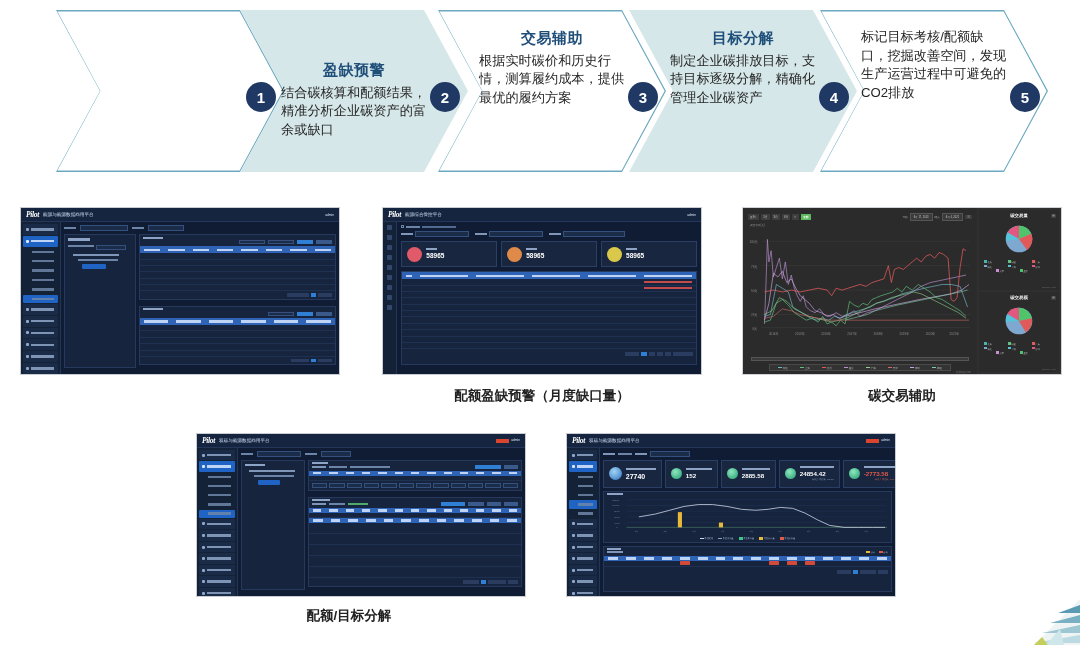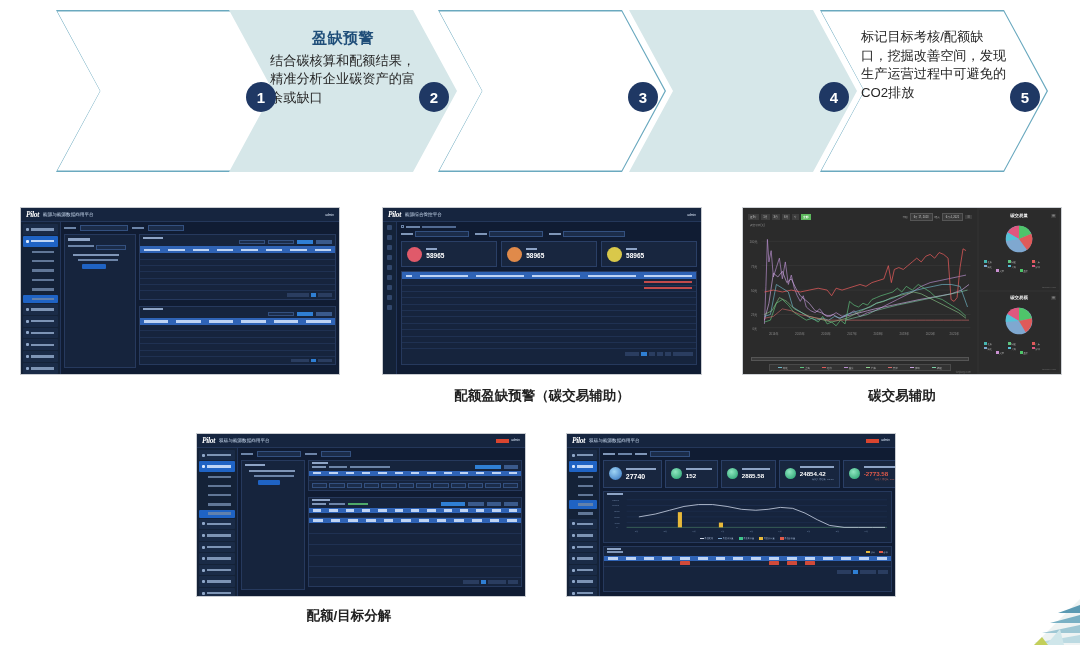--- a/index.html
+++ b/index.html
@@ -126,37 +126,45 @@
 <div id="root">
 
   <div class="chevron-bar">
 
     <div class="chev odd" style="left:56px; width:228px;">
       <div class="outline"></div>
       <div class="inner"></div>
       <div class="badge" style="right:8px;">1</div>
     </div>
 
-    <div class="chev even" style="left:229px; width:228px;">
+    <div class="chev even" style="left:240px; width:228px;align-items:center;">
       <div class="shape"></div>
       <div class="content">
         <div class="c-title">盈缺预警</div>
         <div class="c-desc">结合碳核算和配额结果，精准分析企业碳资产的富余或缺口</div>
       </div>
       <div class="badge" style="right:8px;">2</div>
     </div>
 
     <div class="chev odd" style="left:438px; width:228px;">
       <div class="outline"></div>
       <div class="inner"></div>
+      <div class="content">
+        <div class="c-title">交易辅助</div>
+        <div class="c-desc">根据实时碳价和历史行情，测算履约成本，提供最优的履约方案</div>
+      </div>
       <div class="badge" style="right:8px;">3</div>
     </div>
 
     <div class="chev even" style="left:629px; width:228px;">
       <div class="shape"></div>
+      <div class="content">
+        <div class="c-title">目标分解</div>
+        <div class="c-desc">制定企业碳排放目标，支持目标逐级分解，精确化管理企业碳资产</div>
+      </div>
       <div class="badge" style="right:8px;">4</div>
     </div>
 
     <div class="chev odd" style="left:820px; width:228px;">
       <div class="outline"></div>
       <div class="inner"></div>
       <div class="content">
         <div class="c-desc">标记目标考核/配额缺口，挖掘改善空间，发现生产运营过程中可避免的CO2排放</div>
       </div>
       <div class="badge" style="right:8px;">5</div>
@@ -505,21 +513,21 @@
             <div style="width:6px;height:4px;background:#2f7fd4;"></div>
             <div style="width:6px;height:4px;background:#2a3d60;"></div>
             <div style="width:6px;height:4px;background:#2a3d60;"></div>
             <div style="width:6px;height:4px;background:#2a3d60;"></div>
             <div style="width:20px;height:4px;background:#2a3d60;"></div>
           </div>
         </div>
       </div>
     </div>
   </div>
-  <div class="caption" style="left:382px; top:387px; width:320px;">配额盈缺预警（碳交易辅助）</div>
+  <div class="caption" style="left:382px; top:387px; width:320px;">配额盈缺预警（月度缺口量）</div>
 
   <div class="shot" style="left:742px; top:207px; width:320px; height:168px; background:#2b2b2b; border-color:#cfd2d6;">
     <div style="position:absolute;inset:0;display:flex;background:#2f2f2f;">
 
       <div style="flex:1;position:relative;background:#2b2b2b;padding:5px;">
 
         <div style="display:flex;align-items:center;gap:2px;">
           <div style="padding:1px 2px;background:#3d3d3d;color:#c8c8c8;font-size:2.8px;">近3年</div>
           <div style="padding:1px 2px;background:#3d3d3d;color:#c8c8c8;font-size:2.8px;">1月</div>
           <div style="padding:1px 2px;background:#3d3d3d;color:#c8c8c8;font-size:2.8px;">3月</div>

